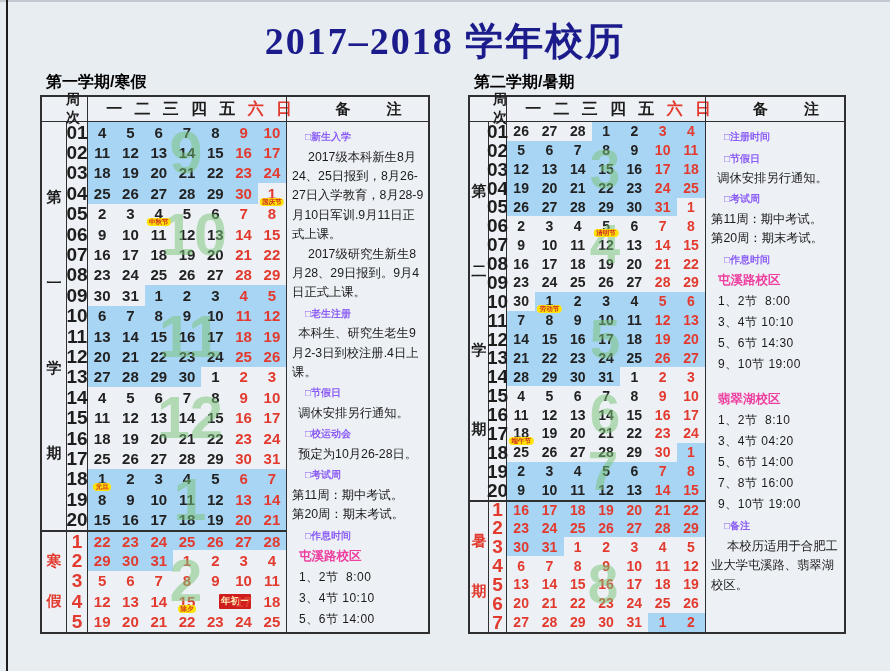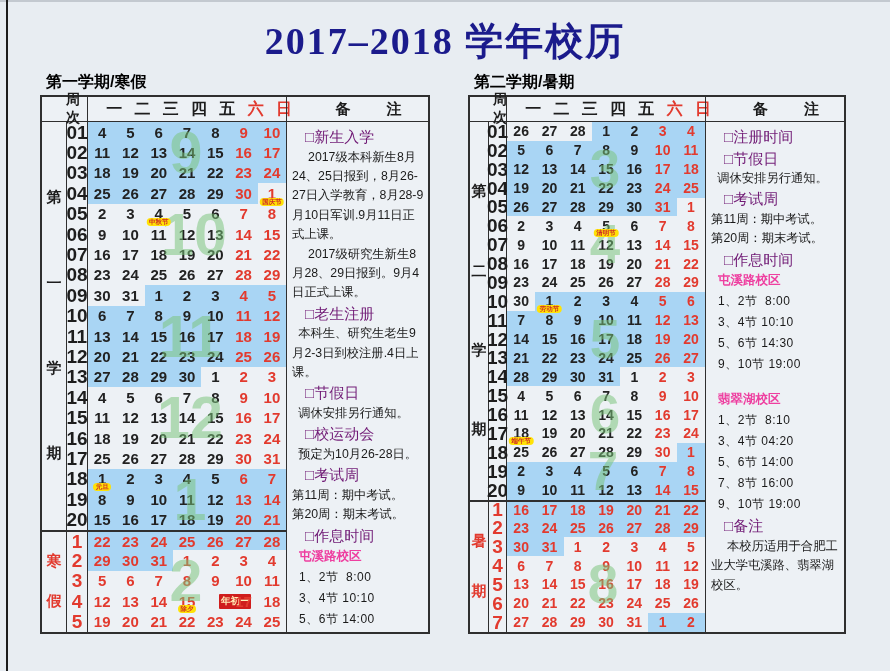--- a/index.html
+++ b/index.html
@@ -34,21 +34,21 @@
   .red{color:#e23a2e !important;}
   .vt{border-top:2px solid #2f2f2f;}
   .tag{position:absolute;bottom:-2px;left:50%;transform:translateX(-50%);z-index:6;
        background:#ffe206;color:#d03025;font-size:6.5px;line-height:8px;padding:0 2.5px;
        border-radius:4px;font-weight:700;white-space:nowrap;}
   .badge{display:inline-block;background:#cf1d1d;color:#ffeeb8;font-size:9.5px;font-weight:700;
          line-height:1.25;padding:1.5px 2px;border-radius:1px;white-space:nowrap;}
   .wm{position:absolute;transform:translateX(-50%);z-index:5;pointer-events:none;
       color:rgba(120,196,120,0.52);font-weight:700;text-align:center;}
   .noteswrap{border-left:1.5px solid #2f2f2f;padding:4px 4px 0 5px;overflow:hidden;color:#1a1a1a;}
-  .nh{color:#701a75;font-weight:400;font-size:15px;line-height:21.5px;padding-left:13px;}
+  .nh{color:#8b5cf6;font-weight:700;font-size:10px;line-height:21.5px;padding-left:13px;}
   .np{font-size:12.3px;line-height:19.4px;}
   .nc{color:#ee3fa0;font-weight:700;font-size:12.5px;line-height:21px;padding-left:7px;}
   .nt{font-size:12px;line-height:21px;padding-left:7px;white-space:pre;letter-spacing:0.5px;}
   .ng{height:14px;}
 </style>
 </head>
 <body>
 
 <div class="edge-top"></div>
 <div class="edge-left"></div>

